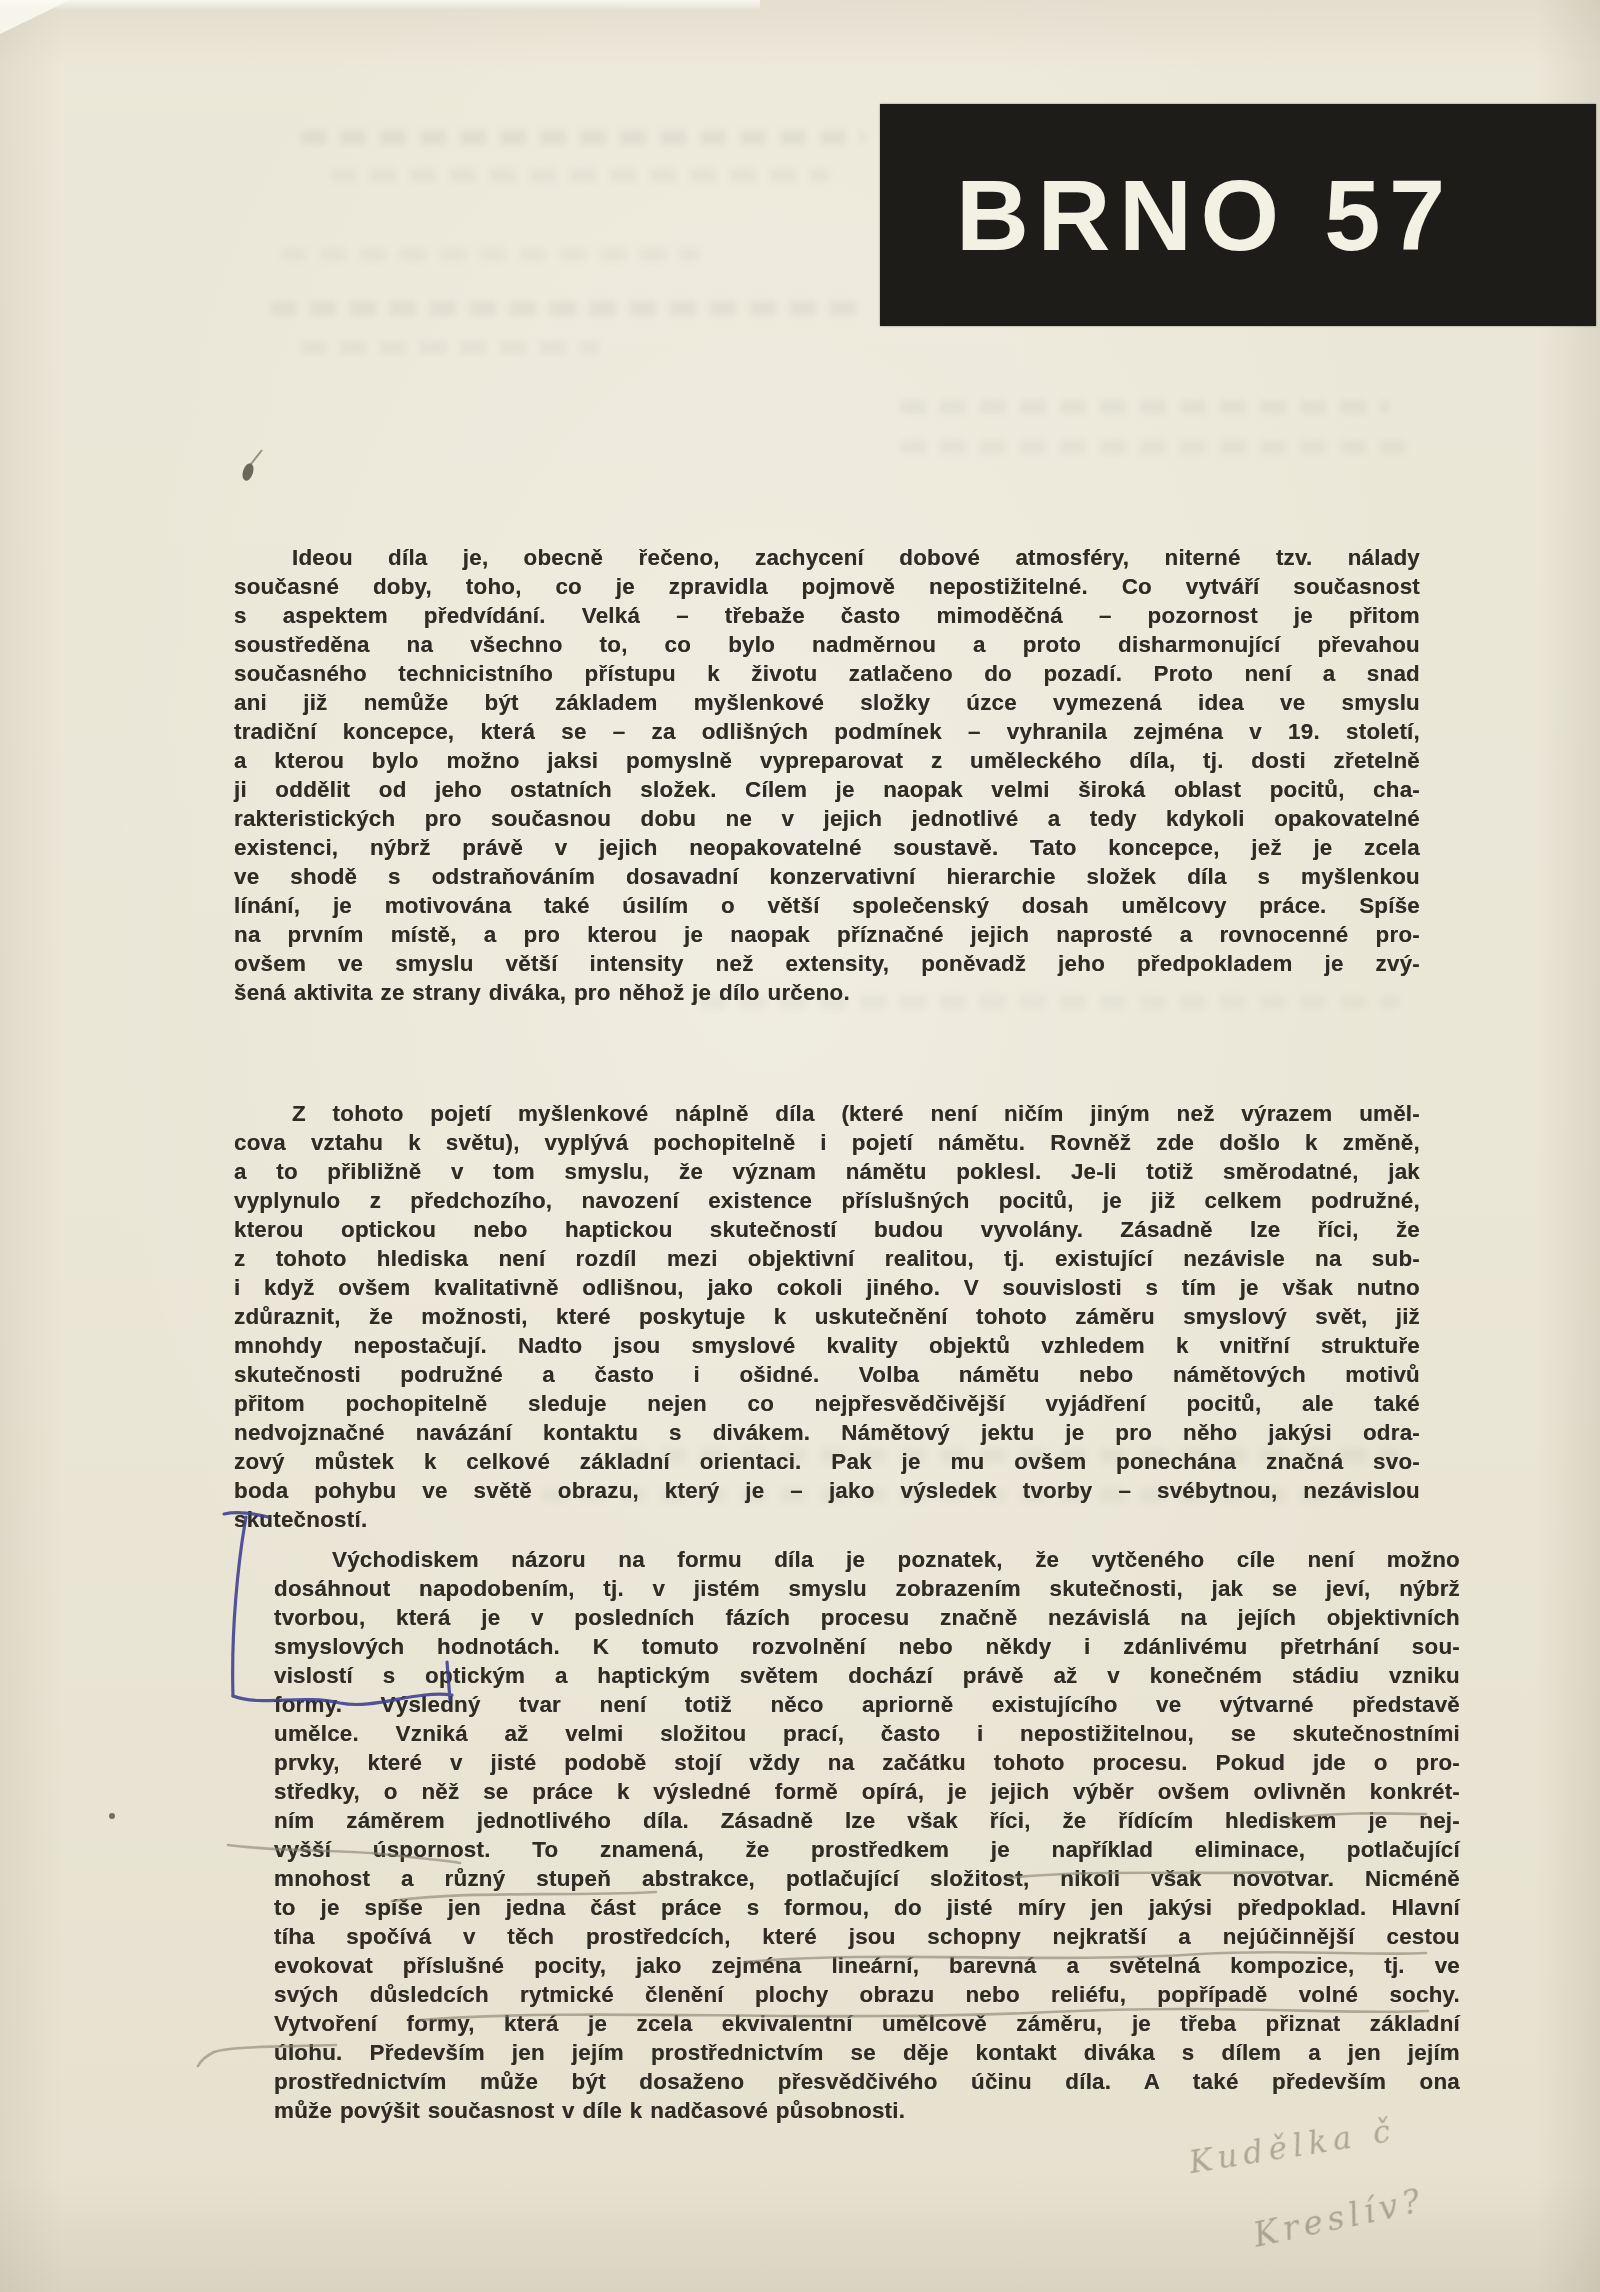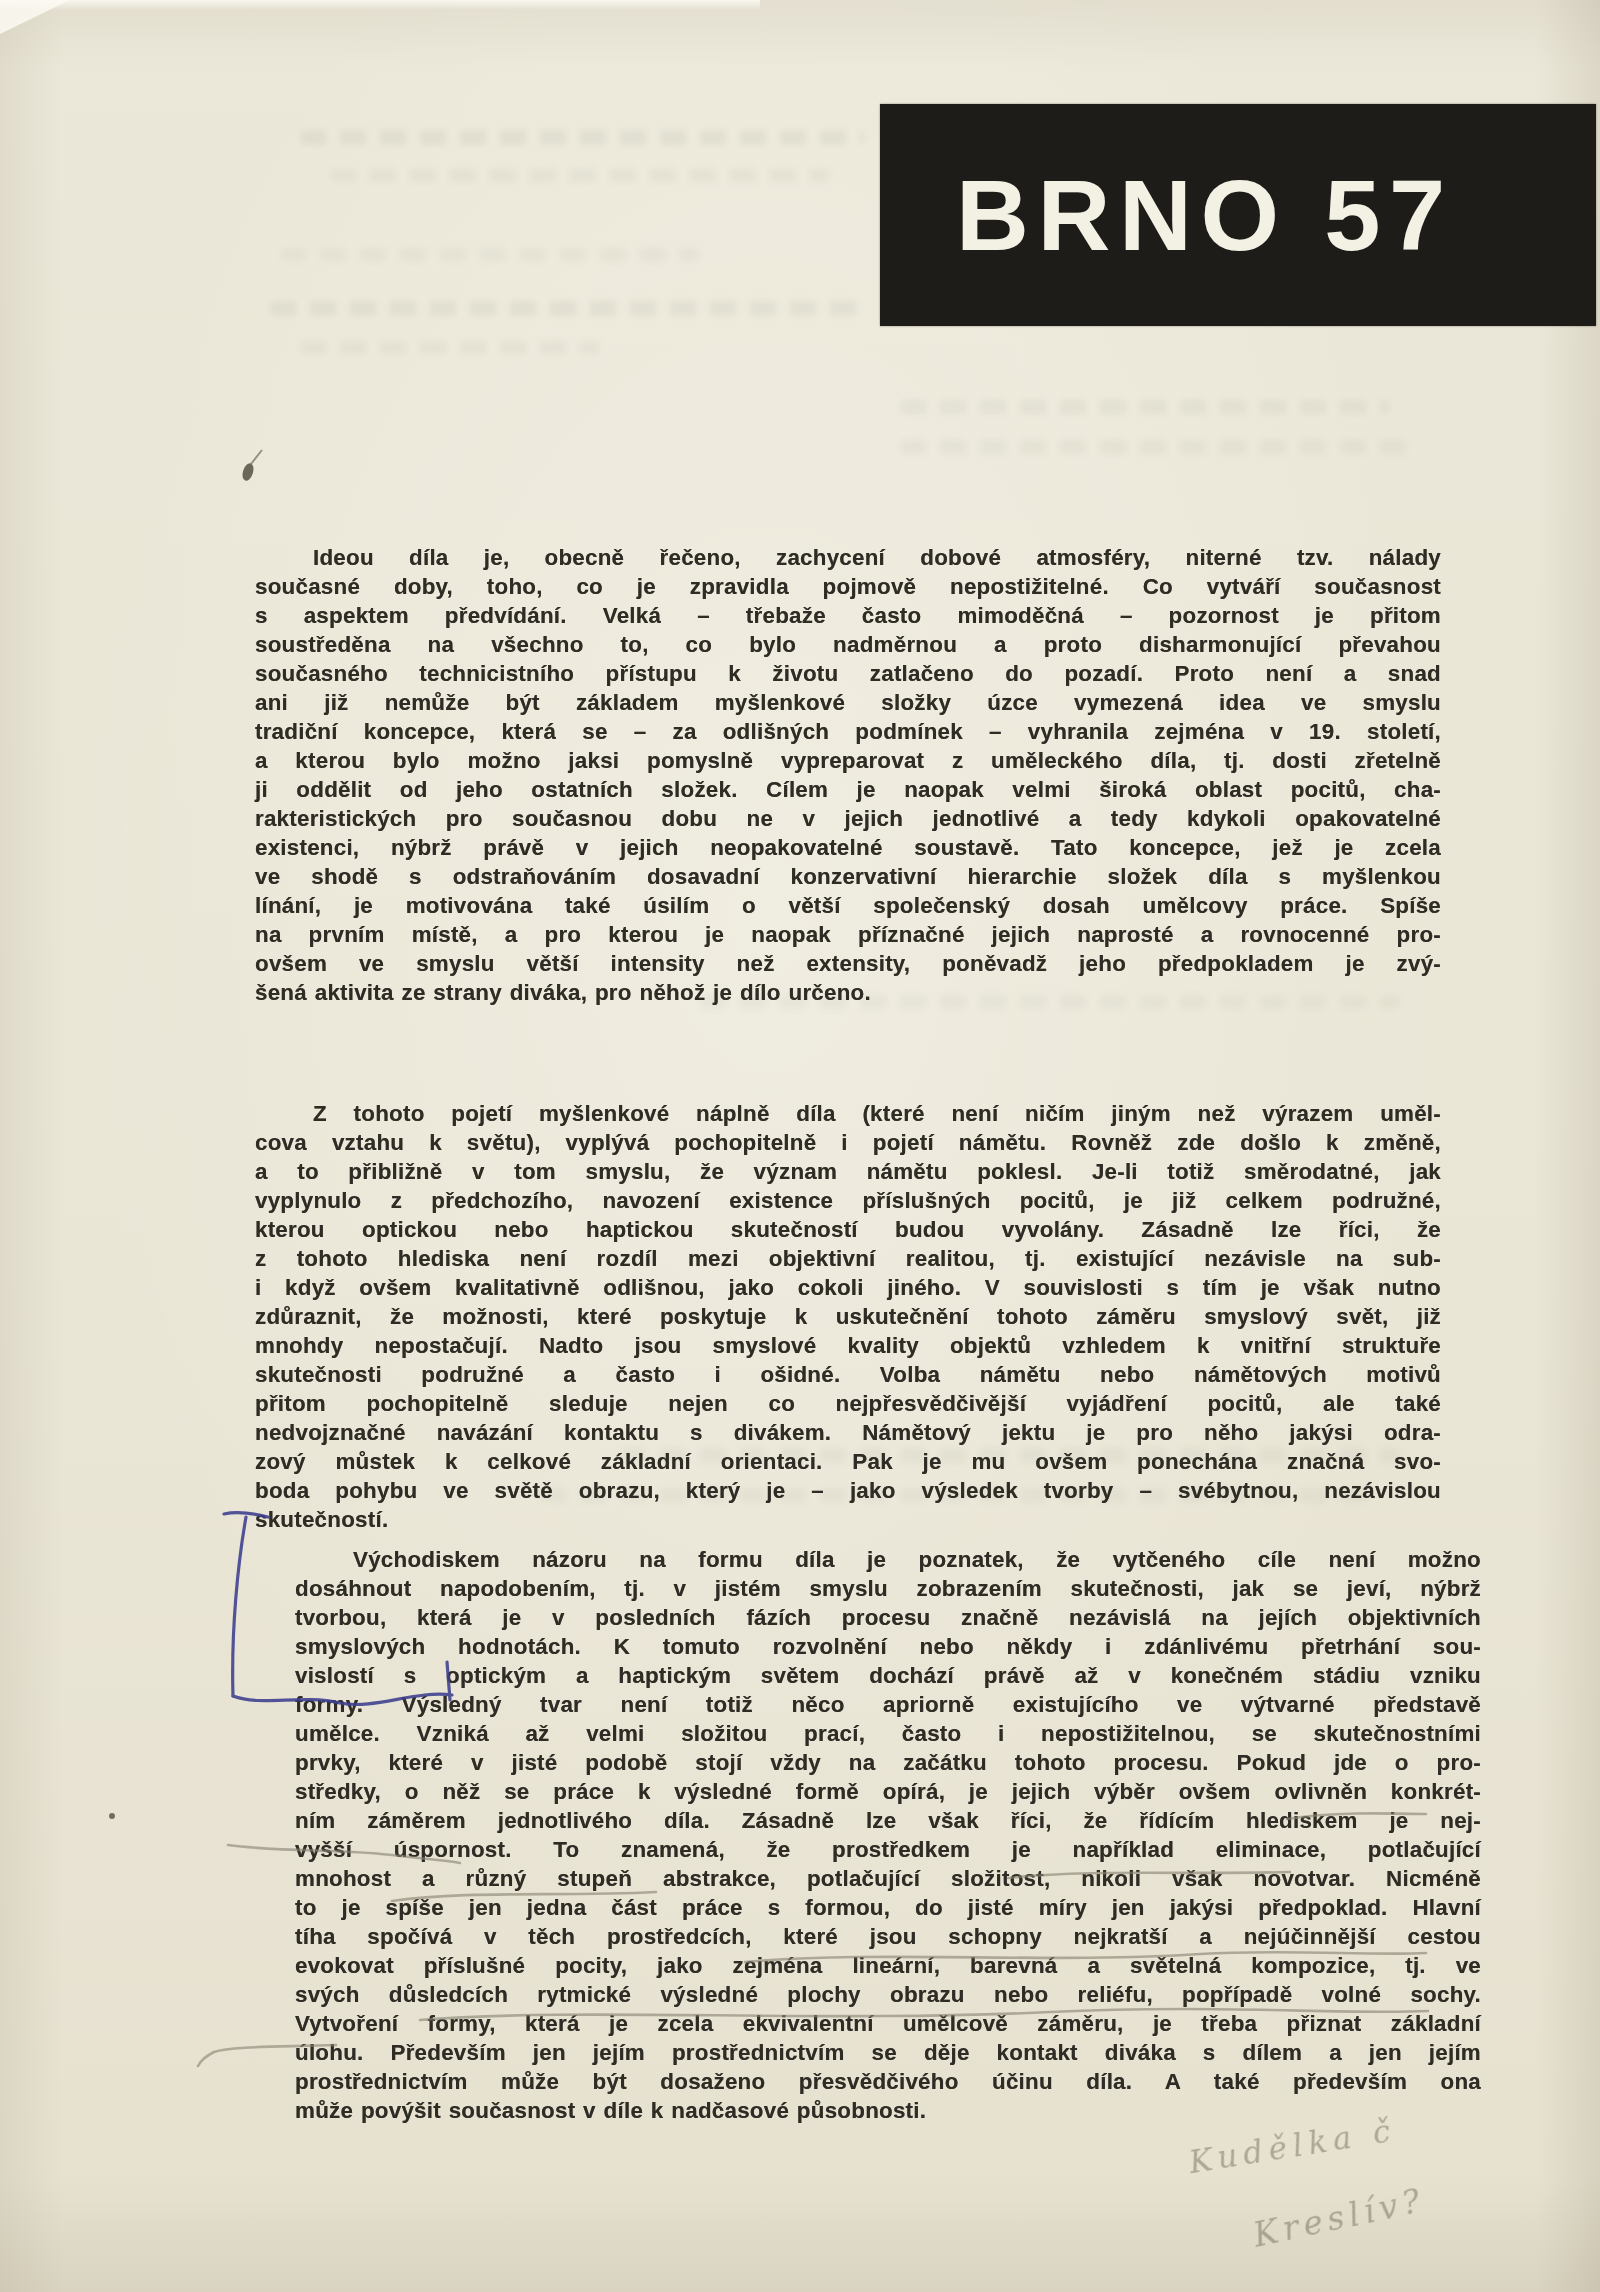--- a/index.html
+++ b/index.html
@@ -23,21 +23,21 @@
 
   
   .banner{position:absolute;left:880px;top:104px;width:716px;height:222px;
     background:#1d1c19;display:flex;align-items:center;
     box-shadow:0 0 2px rgba(0,0,0,.4);}
   .banner span{color:#f3f0e4;font-weight:bold;font-size:101px;
     letter-spacing:.085em;padding-left:76px;white-space:nowrap;
     font-family:"Liberation Sans",sans-serif;}
 
   
-  .col{position:absolute;left:255px;width:1186px;color:#2e2c25;
+  .col{position:absolute;left:234px;width:1186px;color:#2e2c25;
     font-size:22.4px;line-height:29px;font-weight:bold;
     word-spacing:.06em;letter-spacing:.01em;
     text-shadow:0 0 .5px rgba(46,44,37,.55);}
   .tline{text-align:justify;text-align-last:justify;white-space:normal;}
   .tline:first-child{text-indent:58px;}
   .tline:last-child{text-align-last:left;}
   #para1{top:543px;} #para2{top:1051px;margin-top:48px;} #para3{top:1545px;margin-left:40px;}
 
   
   .ghost{position:absolute;filter:blur(3px);opacity:.55;pointer-events:none;
@@ -121,21 +121,21 @@
       <div class="tline">formy. Výsledný tvar není totiž něco apriorně existujícího ve výtvarné představě</div>
       <div class="tline">umělce. Vzniká až velmi složitou prací, často i nepostižitelnou, se skutečnostními</div>
       <div class="tline">prvky, které v jisté podobě stojí vždy na začátku tohoto procesu. Pokud jde o pro-</div>
       <div class="tline">středky, o něž se práce k výsledné formě opírá, je jejich výběr ovšem ovlivněn konkrét-</div>
       <div class="tline">ním záměrem jednotlivého díla. Zásadně lze však říci, že řídícím hlediskem je nej-</div>
       <div class="tline">vyšší úspornost. To znamená, že prostředkem je například eliminace, potlačující</div>
       <div class="tline">mnohost a různý stupeň abstrakce, potlačující složitost, nikoli však novotvar. Nicméně</div>
       <div class="tline">to je spíše jen jedna část práce s formou, do jisté míry jen jakýsi předpoklad. Hlavní</div>
       <div class="tline">tíha spočívá v těch prostředcích, které jsou schopny nejkratší a nejúčinnější cestou</div>
       <div class="tline">evokovat příslušné pocity, jako zejména lineární, barevná a světelná kompozice, tj. ve</div>
-      <div class="tline">svých důsledcích rytmické výsledné plochy obrazu nebo reliéfu, popřípadě volné sochy.</div>
+      <div class="tline">svých důsledcích rytmické členění plochy obrazu nebo reliéfu, popřípadě volné sochy.</div>
       <div class="tline">Vytvoření formy, která je zcela ekvivalentní umělcově záměru, je třeba přiznat základní</div>
       <div class="tline">úlohu. Především jen jejím prostřednictvím se děje kontakt diváka s dílem a jen jejím</div>
       <div class="tline">prostřednictvím může být dosaženo přesvědčivého účinu díla. A také především ona</div>
       <div class="tline">může povýšit současnost v díle k nadčasové působnosti.</div>
     </div>
 
   <svg class="marks" width="1600" height="2292" viewBox="0 0 1600 2292">
 
     <g>
       <ellipse cx="248" cy="472" rx="5" ry="9" fill="#4a463a" opacity=".8" transform="rotate(18 248 472)"></ellipse>

